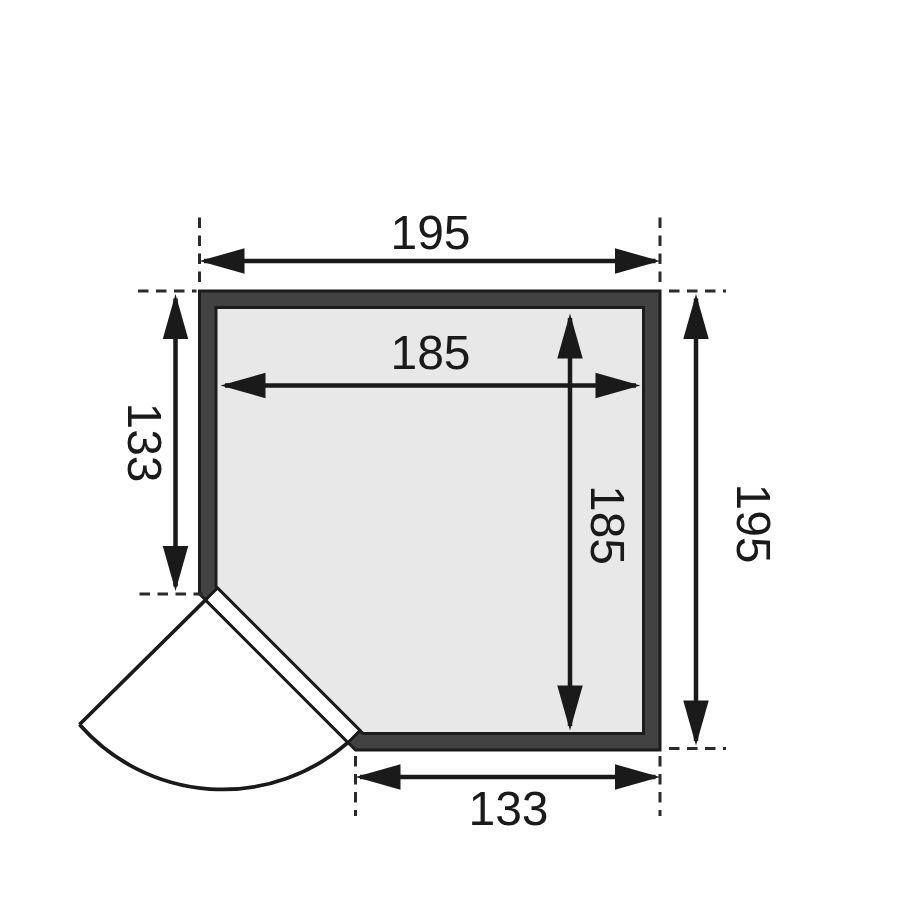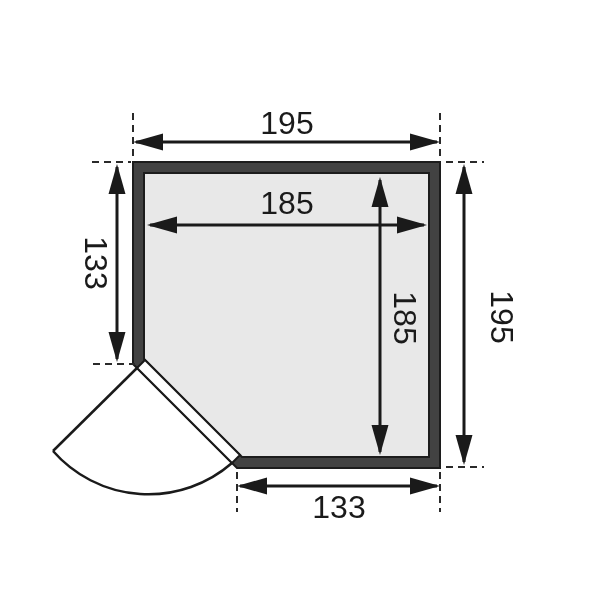--- a/index.html
+++ b/index.html
@@ -8,20 +8,21 @@
     background: #ffffff;
     width: 600px;
     height: 600px;
     overflow: hidden;
   }
   .stage {
     width: 600px;
     height: 476px;
     position: relative;
     background: #ffffff;
+    margin-top: 32px;
   }
   svg { display: block; }
   .dim-line {
     stroke: #1a1a1a;
     stroke-width: 3;
     fill: none;
   }
   .ext-line {
     stroke: #2a2a2a;
     stroke-width: 2;

